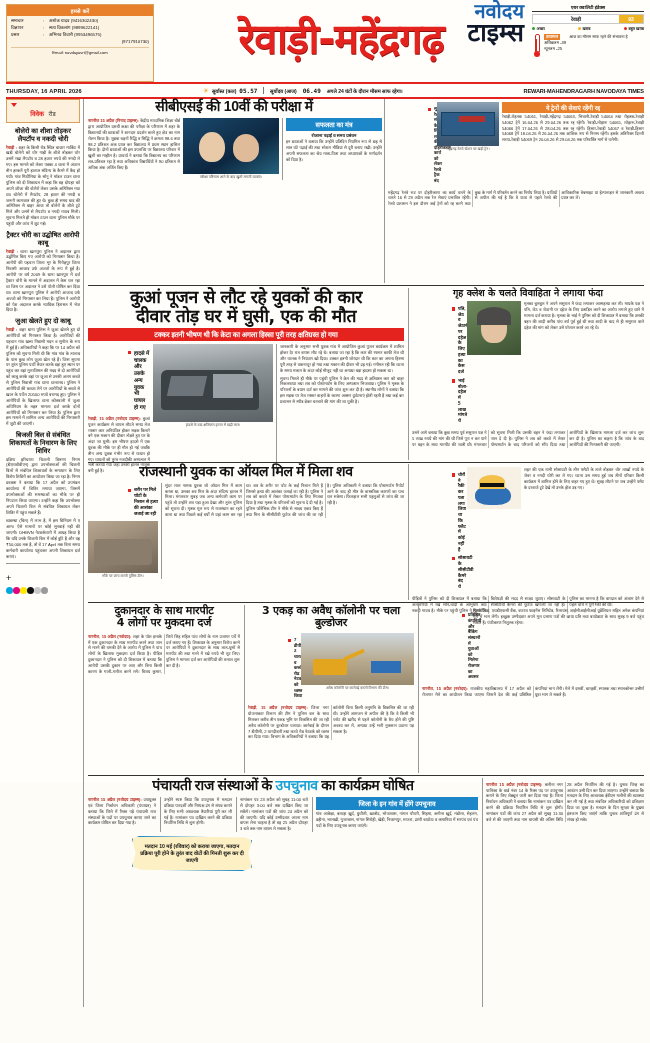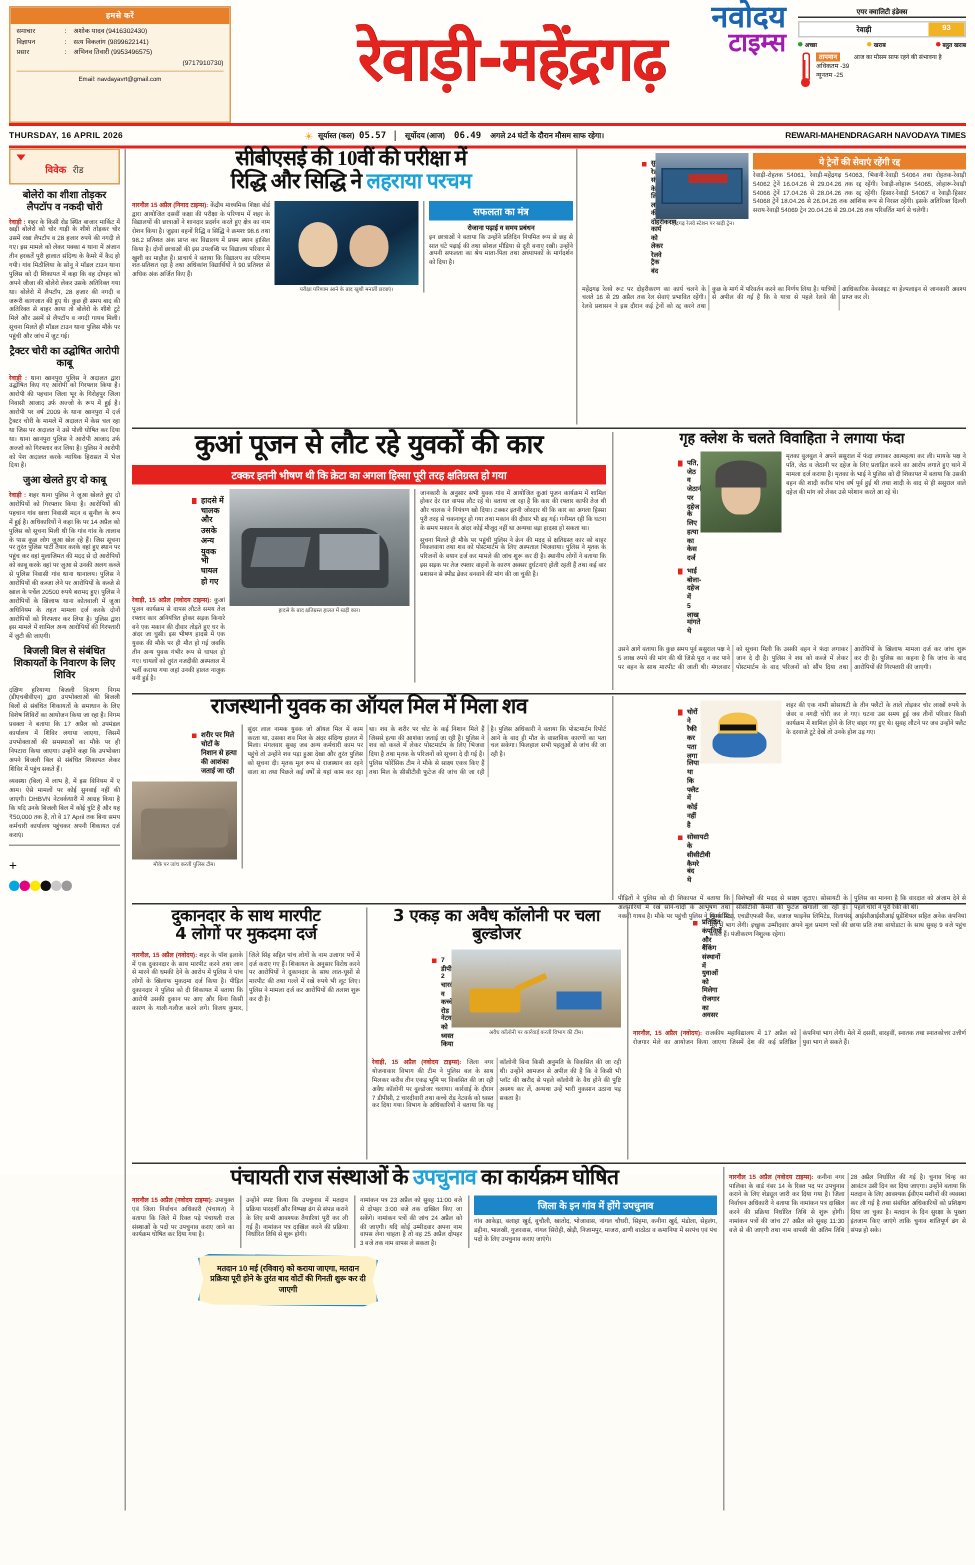--- a/index.html
+++ b/index.html
@@ -24,21 +24,21 @@
 
   .title-wrap{flex:1;position:relative;display:flex;align-items:flex-start;justify-content:center;}
   .main-title{
     color:#e4231f;font-weight:bold;font-size:41px;line-height:0.95;
     letter-spacing:-1px;margin-top:16px;white-space:nowrap;
     text-shadow:0.5px 0.5px 0 #8d0f0c;
     font-family:"DejaVu Sans",sans-serif;
   }
   .navodaya{position:absolute;right:4px;top:-2px;text-align:right;}
   .nav-l1{color:#1b64b0;font-weight:bold;font-size:20px;line-height:0.95;font-family:"DejaVu Sans",sans-serif;}
-  .nav-l2{color:#a21caf;font-weight:bold;font-size:17px;line-height:0.95;font-family:"DejaVu Sans",sans-serif;margin-left:40px;}
+  .nav-l2{color:#0f172a;font-weight:bold;font-size:25px;line-height:0.95;font-family:"DejaVu Sans",sans-serif;margin-left:40px;}
 
   .weather-box{width:112px;box-sizing:border-box;font-size:4.2px;margin-left:4px;}
   .wx-title{text-align:center;font-size:4.6px;font-weight:bold;border-bottom:1px solid #333;padding-bottom:1px;}
   .wx-city{display:flex;border:1px solid #c9c9c9;margin-top:2px;background:#fff;}
   .wx-city .nm{flex:1;text-align:center;font-weight:bold;font-size:5px;padding:1px;}
   .wx-city .vl{background:#f0b323;color:#fff;font-weight:bold;width:22px;text-align:center;font-size:5px;padding:1px;}
   .wx-legend{display:flex;justify-content:space-between;margin-top:2px;font-size:3.9px;}
   .wx-legend span{display:flex;align-items:center;gap:1.5px;}
   .dot{width:3px;height:3px;border-radius:50%;display:inline-block;}
   .wx-bottom{display:flex;gap:3px;margin-top:3px;align-items:flex-start;}
@@ -75,21 +75,21 @@
   .vivek-hd span{font-size:6px;color:#333;}
   .side-hl{color:#111;font-weight:bold;font-size:6.6px;line-height:1.18;text-align:center;margin:4px 0 2px 0;}
   .side-body{font-size:4.15px;line-height:1.42;text-align:justify;color:#2a2a2a;}
   .side-body .dl{color:#b3261d;font-weight:bold;}
 
   
   .tx{font-size:4.1px;line-height:1.42;text-align:justify;color:#2a2a2a;}
   .tx .dl{color:#b3261d;font-weight:bold;}
 
   .hl-xl{font-weight:bold;font-size:17.5px;line-height:1.08;color:#111;text-align:center;letter-spacing:-.4px;font-family:"DejaVu Sans",sans-serif;}
-  .hl-lg{font-weight:bold;font-size:14px;line-height:1.1;color:#111;text-align:center;letter-spacing:-.3px;font-family:Liberation Serif, serif;}
+  .hl-lg{font-weight:bold;font-size:14px;line-height:1.1;color:#111;text-align:center;letter-spacing:-.3px;font-family:Liberation Sans, sans-serif;}
   .hl-md{font-weight:bold;font-size:11px;line-height:1.12;color:#111;text-align:center;letter-spacing:-.2px;font-family:"DejaVu Sans",sans-serif;}
   .hl-sm{font-weight:bold;font-size:9.5px;line-height:1.12;color:#111;text-align:center;font-family:"DejaVu Sans",sans-serif;}
   .cyan{color:#1ba2d6;}
   .red{color:#e4231f;}
 
   .kicker{background:#e4231f;color:#fff;font-weight:bold;font-size:7px;text-align:center;padding:2px 3px;margin-top:3px;letter-spacing:-.1px;}
   .bar-blue{background:#1b87c9;color:#fff;font-weight:bold;font-size:6.5px;text-align:center;padding:2px 3px;}
   .bar-orange{background:#e8802b;color:#fff;font-weight:bold;font-size:6px;text-align:center;padding:1.5px 3px;}
 
   .bullets{font-size:5.3px;line-height:1.28;font-weight:bold;color:#111;}
@@ -267,21 +267,20 @@
       </div>
     </div>
 
     <div class="col-main">
 
       <div class="row" style="height:184px">
 
         <div style="width:292px;flex:0 0 292px;">
           <div class="hl-lg">
             <div>सीबीएसई की 10वीं की परीक्षा में</div>
-            <div><span>रिद्धि और सिद्धि ने </span><span class="cyan">लहराया परचम</span></div>
           </div>
           <div style="height:2px"></div>
           <div class="row" style="gap:3px;margin-top:2px">
             <div style="width:92px;flex:0 0 92px">
               <div class="tx">
                 <span class="dl">नारनौल 15 अप्रैल (निनाद टाइम्स):</span>
                 <span>केंद्रीय माध्यमिक शिक्षा बोर्ड द्वारा आयोजित दसवीं कक्षा की परीक्षा के परिणाम में शहर के विद्यालयों की छात्राओं ने शानदार प्रदर्शन करते हुए क्षेत्र का नाम रोशन किया है। जुड़वा बहनों रिद्धि व सिद्धि ने क्रमशः 98.6 तथा 98.2 प्रतिशत अंक प्राप्त कर विद्यालय में प्रथम स्थान हासिल किया है। दोनों छात्राओं की इस उपलब्धि पर विद्यालय परिवार में खुशी का माहौल है। प्राचार्य ने बताया कि विद्यालय का परिणाम शत-प्रतिशत रहा है तथा अधिकांश विद्यार्थियों ने 90 प्रतिशत से अधिक अंक अर्जित किए हैं।</span>
               </div>
             </div>
             <div style="width:96px;flex:0 0 96px">
@@ -322,20 +321,21 @@
         </div>
       </div>
 
       <div class="rule-thin" style="margin:2px 0"></div>
 
       <div class="row" style="height:172px">
 
         <div style="width:316px;flex:0 0 316px">
           <div class="hl-xl">
             <div>कुआं पूजन से लौट रहे युवकों की कार</div>
+            <div>दीवार तोड़ घर में घुसी, एक की मौत</div>
           </div>
           <div class="kicker">टक्कर इतनी भीषण थी कि क्रेटा का अगला हिस्सा पूरी तरह क्षतिग्रस्त हो गया</div>
           <div class="row" style="gap:3px;margin-top:3px">
             <div style="width:62px;flex:0 0 62px">
               <ul class="bullets">
                 <li>हादसे में चालक और उसके अन्य युवक भी घायल हो गए</li>
               </ul>
               <div class="tx" style="margin-top:3px">
                 <span class="dl">रेवाड़ी, 15 अप्रैल (नवोदय टाइम्स):</span>
                 <span>कुआं पूजन कार्यक्रम से वापस लौटते समय तेज रफ्तार कार अनियंत्रित होकर सड़क किनारे बने एक मकान की दीवार तोड़ते हुए घर के अंदर जा घुसी। इस भीषण हादसे में एक युवक की मौके पर ही मौत हो गई जबकि तीन अन्य युवक गंभीर रूप से घायल हो गए। घायलों को तुरंत नजदीकी अस्पताल में भर्ती कराया गया जहां उनकी हालत नाजुक बनी हुई है।</span>

